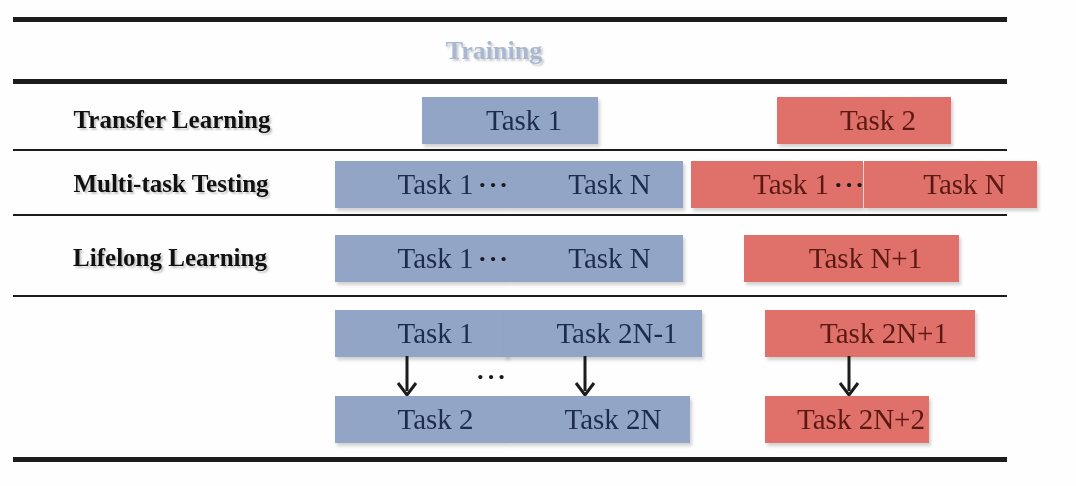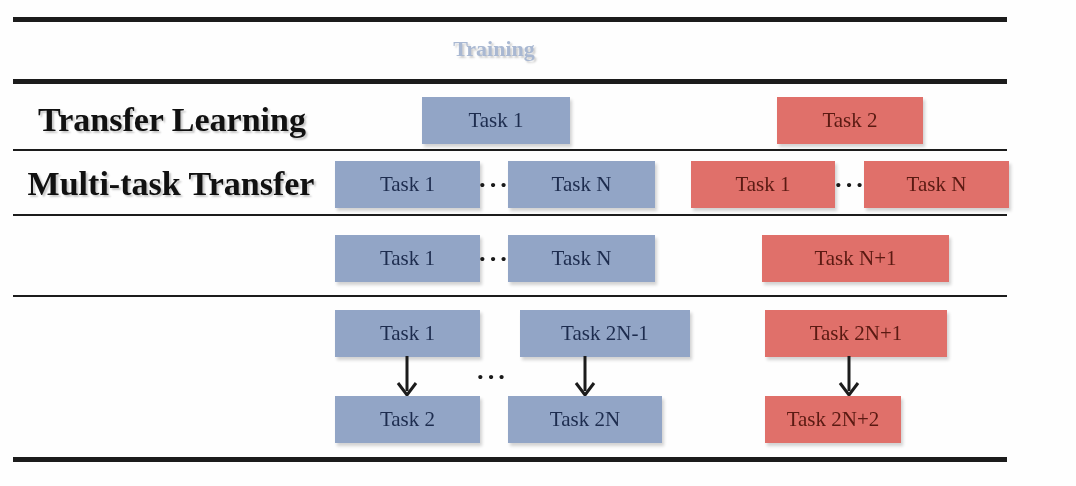--- a/index.html
+++ b/index.html
@@ -20,47 +20,48 @@
     left: 13px;
     width: 994px;
     background: var(--rule-color, #1c1c1c);
   }
   .hline.thick { height: 5px; }
   .hline.thin  { height: 2px; }
 
   .col-header {
     position: absolute;
     transform: translateX(-50%);
-    font-size: 22px;
+    font-size: 26px;
     font-weight: bold;
     white-space: nowrap;
     text-shadow: 2px 2px 2px rgba(150,150,150,0.45);
   }
   .col-header.training { color: var(--training-header-text, #a9b8d2); }
   .col-header.testing  { color: var(--testing-header-text, #d8878b); }
 
   .row-label {
     position: absolute;
     transform: translate(-50%, -50%);
-    font-size: 34px;
+    font-size: 25px;
     font-weight: bold;
     color: #111;
     white-space: nowrap;
     text-shadow: 2px 2px 2px rgba(0,0,0,0.22);
   }
 
   .task {
     position: absolute;
     height: 47px;
     display: flex;
     align-items: center;
     justify-content: center;
-    font-size: 21px;
+    font-size: 29px;
     white-space: nowrap;
     box-shadow: 2px 3px 3px rgba(110,110,110,0.30);
+    padding-left: 28px;
   }
   .task.train {
     background: var(--training-box-bg, #92a5c6);
     color: var(--training-box-text, #1d2c4e);
   }
   .task.test {
     background: var(--testing-box-bg, #e0706a);
     color: var(--testing-box-text, #5a1a12);
   }
 
@@ -88,47 +89,48 @@
   <div class="hline thick" style="top:17px"></div>
   <div class="hline thick" style="top:79px"></div>
   <div class="hline thin" style="top:149px"></div>
   <div class="hline thin" style="top:214px"></div>
   <div class="hline thin" style="top:295px"></div>
   <div class="hline thick" style="top:457px"></div>
 
   <div class="col-header training" style="left:494px; top:36px">Training</div>
 
   <div class="row-label" style="left:172px; top:120px">Transfer Learning</div>
-  <div class="row-label" style="left:171px; top:184px">Multi-task Transfer</div>
+  <div class="row-label" style="left:171px; top:184px">Multi-task Testing</div>
+  <div class="row-label" style="left:170px; top:258px">Lifelong Learning</div>
 
   <div class="task train" style="left:422px; top:97px; width:148px">Task 1</div>
   <div class="task test" style="left:777px; top:97px; width:146px">Task 2</div>
 
   <div class="task train" style="left:335px; top:161px; width:145px">Task 1</div>
   <div class="dots" style="left:494px; top:185px">···</div>
   <div class="task train" style="left:508px; top:161px; width:147px">Task N</div>
   <div class="task test" style="left:691px; top:161px; width:144px">Task 1</div>
   <div class="dots" style="left:850px; top:185px">···</div>
   <div class="task test" style="left:864px; top:161px; width:145px">Task N</div>
 
   <div class="task train" style="left:335px; top:235px; width:145px">Task 1</div>
   <div class="dots" style="left:494px; top:259px">···</div>
   <div class="task train" style="left:508px; top:235px; width:147px">Task N</div>
-  <div class="task test" style="left:762px; top:235px; width:187px">Task N+1</div>
+  <div class="task test" style="left:744px; top:235px; width:187px">Task N+1</div>
 
   <div class="task train" style="left:335px; top:310px; width:145px">Task 1</div>
   <svg class="arrow" style="left:407px; top:356px" viewBox="0 0 26 42">
     <line x1="13" y1="0" x2="13" y2="35" stroke="#1c1c1c" stroke-width="3"></line>
     <path d="M4 27 L13 39 L22 27" fill="none" stroke="#1c1c1c" stroke-width="3"></path>
   </svg>
   <div class="task train" style="left:335px; top:396px; width:145px">Task 2</div>
 
   <div class="dots" style="left:492px; top:377px">···</div>
 
-  <div class="task train" style="left:520px; top:310px; width:170px">Task 2N-1</div>
+  <div class="task train" style="left:504px; top:310px; width:170px">Task 2N-1</div>
   <svg class="arrow" style="left:585px; top:356px" viewBox="0 0 26 42">
     <line x1="13" y1="0" x2="13" y2="35" stroke="#1c1c1c" stroke-width="3"></line>
     <path d="M4 27 L13 39 L22 27" fill="none" stroke="#1c1c1c" stroke-width="3"></path>
   </svg>
   <div class="task train" style="left:508px; top:396px; width:154px">Task 2N</div>
 
   <div class="task test" style="left:765px; top:310px; width:182px">Task 2N+1</div>
   <svg class="arrow" style="left:849px; top:356px" viewBox="0 0 26 42">
     <line x1="13" y1="0" x2="13" y2="35" stroke="#1c1c1c" stroke-width="3"></line>
     <path d="M4 27 L13 39 L22 27" fill="none" stroke="#1c1c1c" stroke-width="3"></path>

